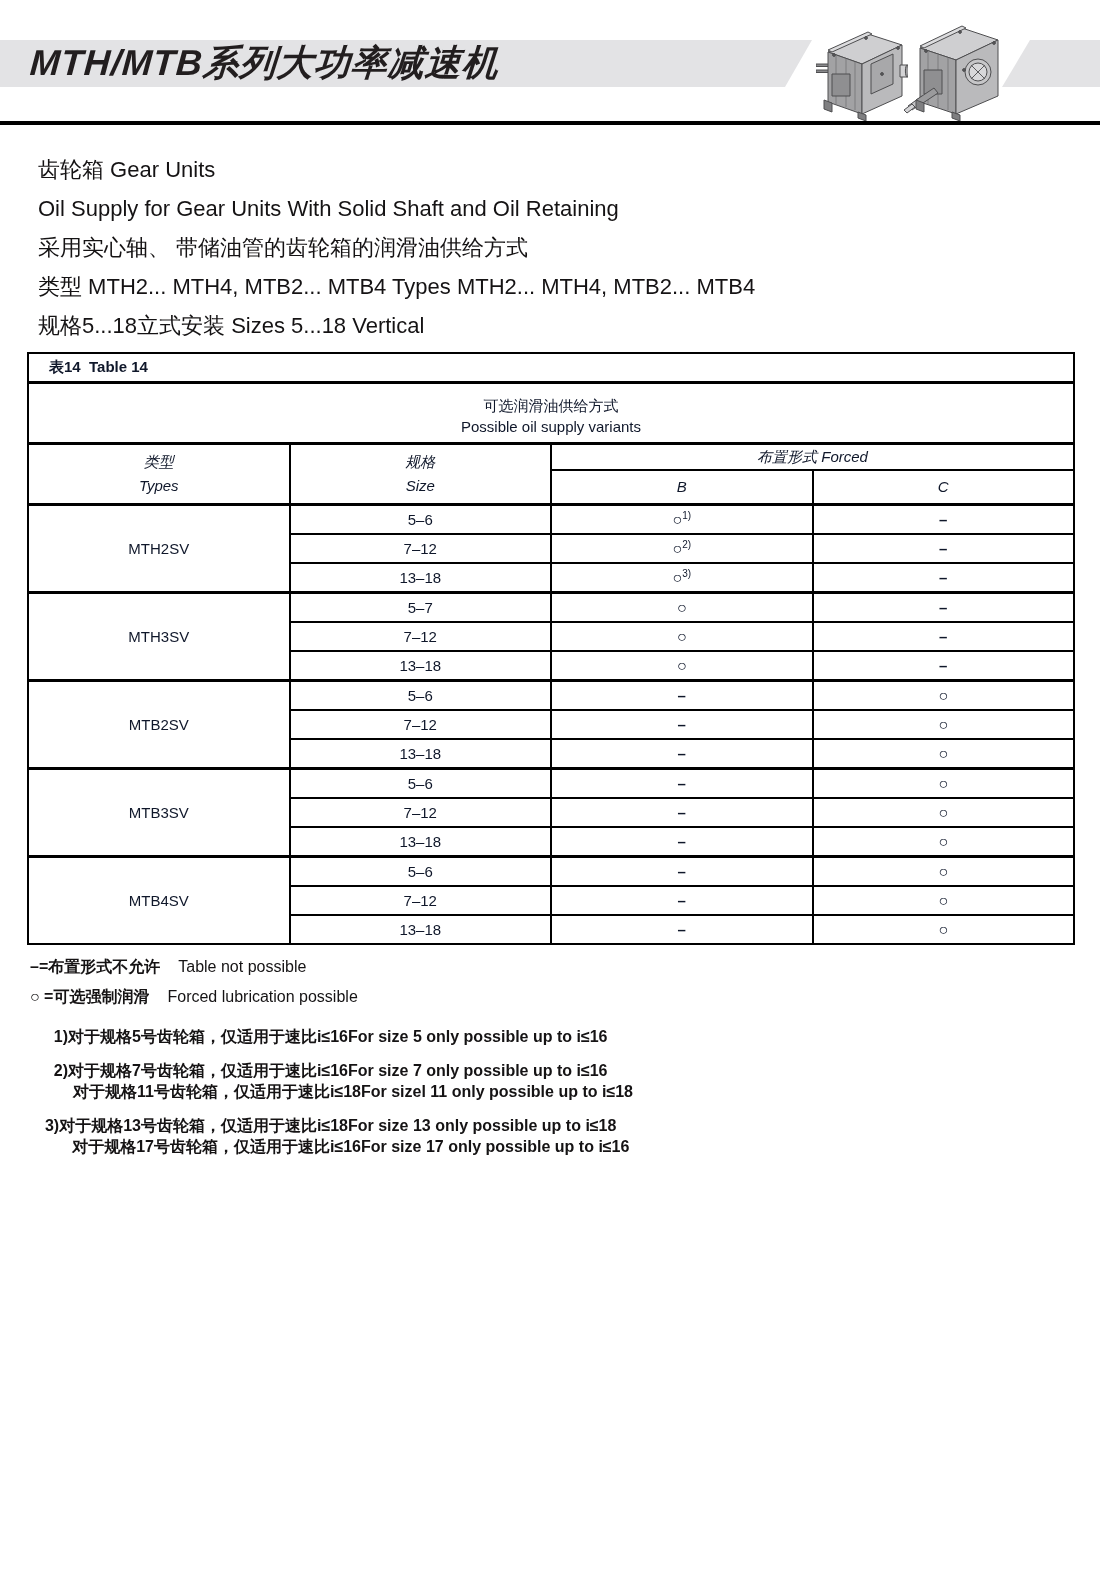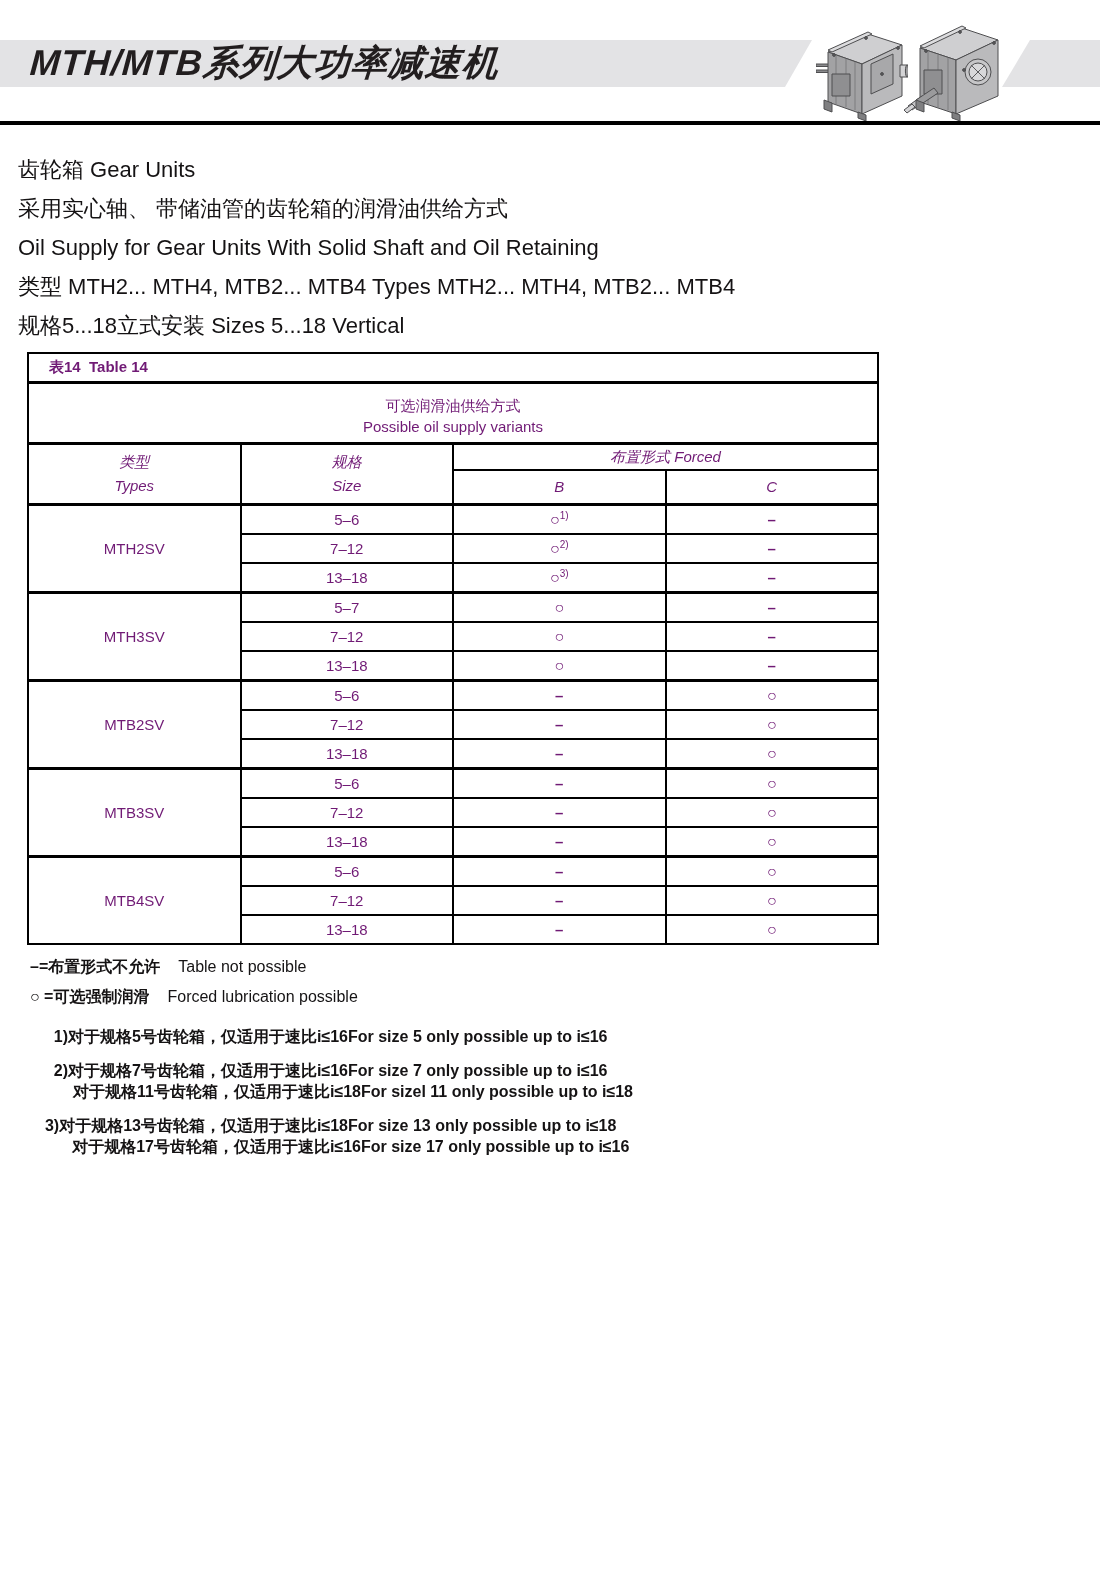--- a/index.html
+++ b/index.html
@@ -26,28 +26,28 @@
     position:absolute; left:1002px; top:40px; width:98px; height:47px;
     background:#e3e3e5;
     clip-path:polygon(28px 0, 100% 0, 100% 100%, 0 100%);
   }
   .gear-illu { position:absolute; }
   #gear-illu-1 { left:816px; top:26px; }
   #gear-illu-2 { left:904px; top:18px; }
   #header-rule { position:absolute; left:0; top:121px; width:1100px; height:4px; background:#000; }
 
   
-  #intro { position:absolute; left:18px; top:150px; width:1000px; }
+  #intro { position:absolute; left:38px; top:150px; width:1000px; }
   .intro-line { font-size:22px; line-height:39px; white-space:pre; color:#151314; }
 
   
   #oil-table {
-    position:absolute; left:27px; top:352px; width:852px;
+    position:absolute; left:27px; top:352px; width:1048px;
     border-collapse:collapse; table-layout:fixed;
-    font-size:15px; color:#701a75;
+    font-size:15px; color:#0f172a;
   }
   #oil-table col { width:25%; }
   #oil-table td, #oil-table th {
     border:2px solid #000; text-align:center; vertical-align:middle;
     padding:0; font-weight:400;
   }
   .caption-cell {
     text-align:left !important; font-weight:700 !important;
     height:27px; padding-left:20px !important; border-bottom:3px solid #000 !important;
     white-space:pre;
@@ -138,22 +138,22 @@
         <circle cx="90" cy="25" r="1.4" fill="#5a5a5c"></circle>
         <circle cx="60" cy="52" r="1.4" fill="#5a5a5c"></circle>
       </g>
     </svg>
 
     <div id="header-rule"></div>
   </div>
 
   <div id="intro">
     <div class="intro-line">齿轮箱 Gear Units</div>
+    <div class="intro-line">Oil Supply for Gear Units With Solid Shaft and Oil Retaining</div>
     <div class="intro-line">采用实心轴、 带储油管的齿轮箱的润滑油供给方式</div>
-    <div class="intro-line">Oil Supply for Gear Units With Solid Shaft and Oil Retaining</div>
     <div class="intro-line">类型 MTH2... MTH4, MTB2... MTB4 Types MTH2... MTH4, MTB2... MTB4</div>
     <div class="intro-line">规格5...18立式安装 Sizes 5...18 Vertical</div>
   </div>
 
   <table id="oil-table">
     <colgroup>
         <col>
         <col>
         <col>
         <col>

